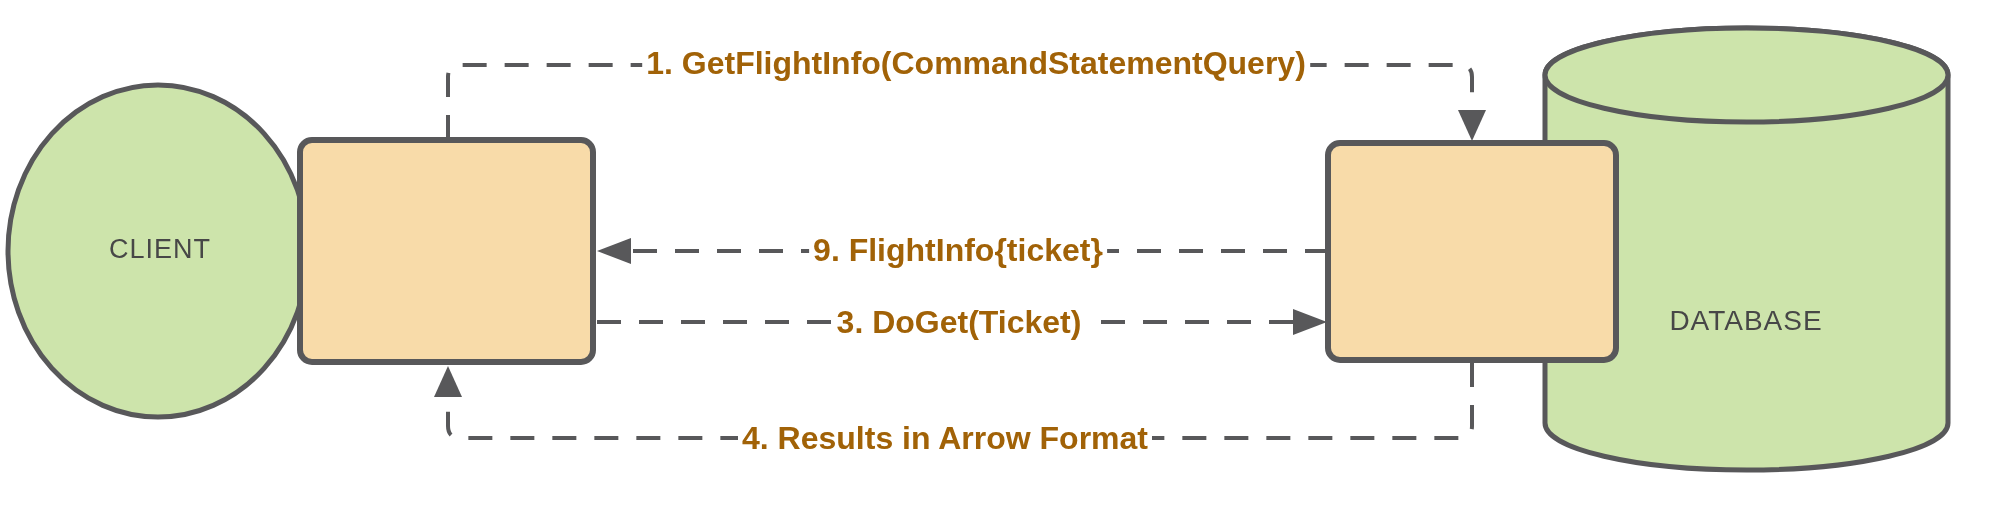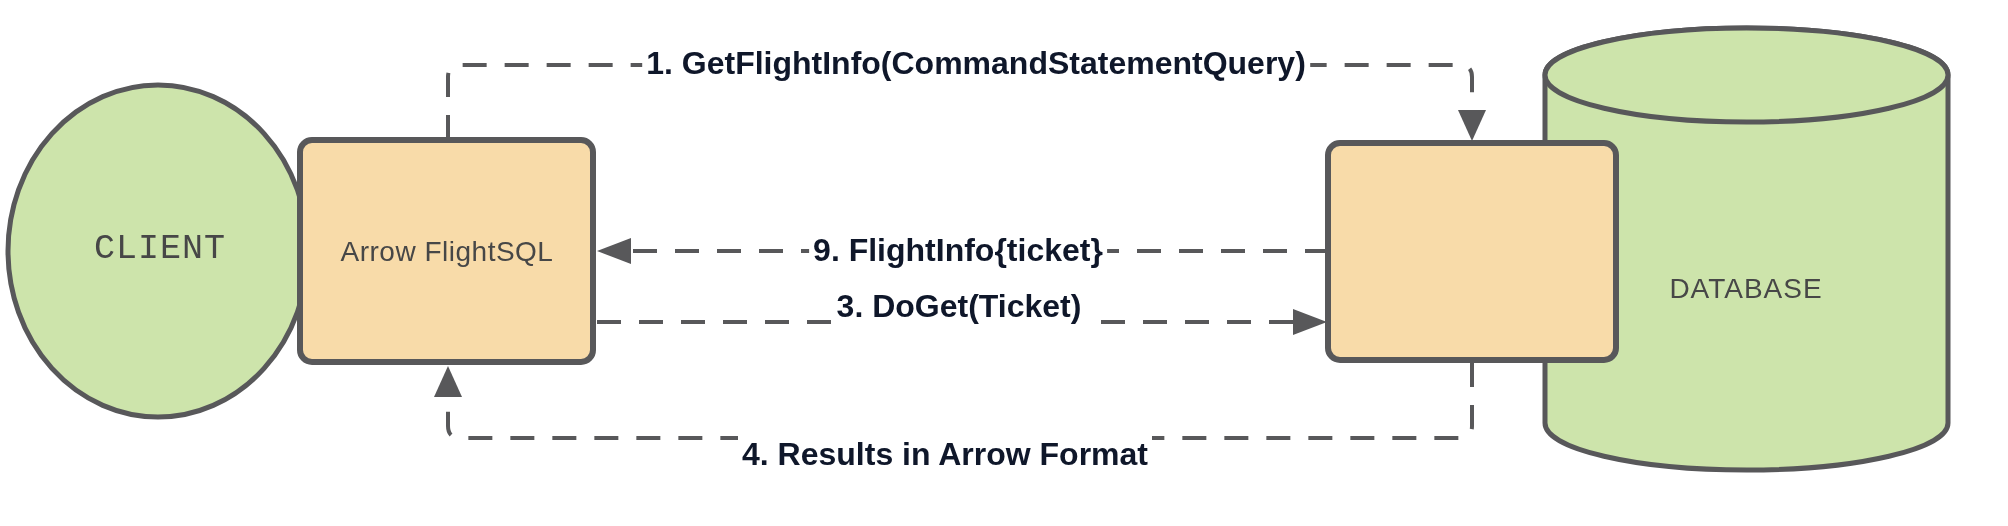--- a/index.html
+++ b/index.html
@@ -24,31 +24,31 @@
     position: absolute;
     transform: translate(-50%, -50%);
     color: #474747;
     font-size: 28px;
     line-height: 1.25;
     text-align: center;
     white-space: pre-line;
     letter-spacing: 0.5px;
   }
   .label.client {
-    font-size: 35px;
+    font-size: 27px;
     letter-spacing: 1px;
-    font-family: Liberation Mono, monospace;
   }
   .label.database {
     letter-spacing: 1px;
+    margin-top: 32px;
   }
   .msg {
     position: absolute;
     transform: translate(-50%, -50%);
-    color: #0f172a;
+    color: #a16207;
     font-size: 32px;
     font-weight: bold;
     white-space: nowrap;
     background: #ffffff;
     padding: 0 4px;
     letter-spacing: 0px;
   }
 </style>
 </head>
 <body>
@@ -74,26 +74,25 @@
 
     <path d="M597,322 H1295" fill="none" stroke="#58585a" stroke-width="4" stroke-dasharray="24 18"></path>
     <polygon points="1327,322 1293,309 1293,335" fill="#58585a"></polygon>
 
     <path d="M1472,363 V426 Q1472,438 1460,438 H460 Q448,438 448,426 V399" fill="none" stroke="#58585a" stroke-width="4" stroke-dasharray="24 18"></path>
     <polygon points="448,366 434,397 462,397" fill="#58585a"></polygon>
   </svg>
 
   <div class="label client" style="left:160px; top:250px;">CLIENT</div>
 
-  <div class="label" style="left:447px; top:251px;">Arrow FlightSQL</div>
 
 
   <div class="label database" style="left:1746px; top:288px;">DATABASE</div>
 
   <div class="msg" style="left:976px; top:63px;">1. GetFlightInfo(CommandStatementQuery)</div>
 
   <div class="msg" style="left:958px; top:250px;">9. FlightInfo{ticket}</div>
 
-  <div class="msg" style="left:959px; top:306px;">3. DoGet(Ticket)</div>
+  <div class="msg" style="left:959px; top:322px;">3. DoGet(Ticket)</div>
 
-  <div class="msg" style="left:945px; top:438px;margin-top:16px;">4. Results in Arrow Format</div>
+  <div class="msg" style="left:945px; top:438px;">4. Results in Arrow Format</div>
 
 </div>
 
 </body></html>

